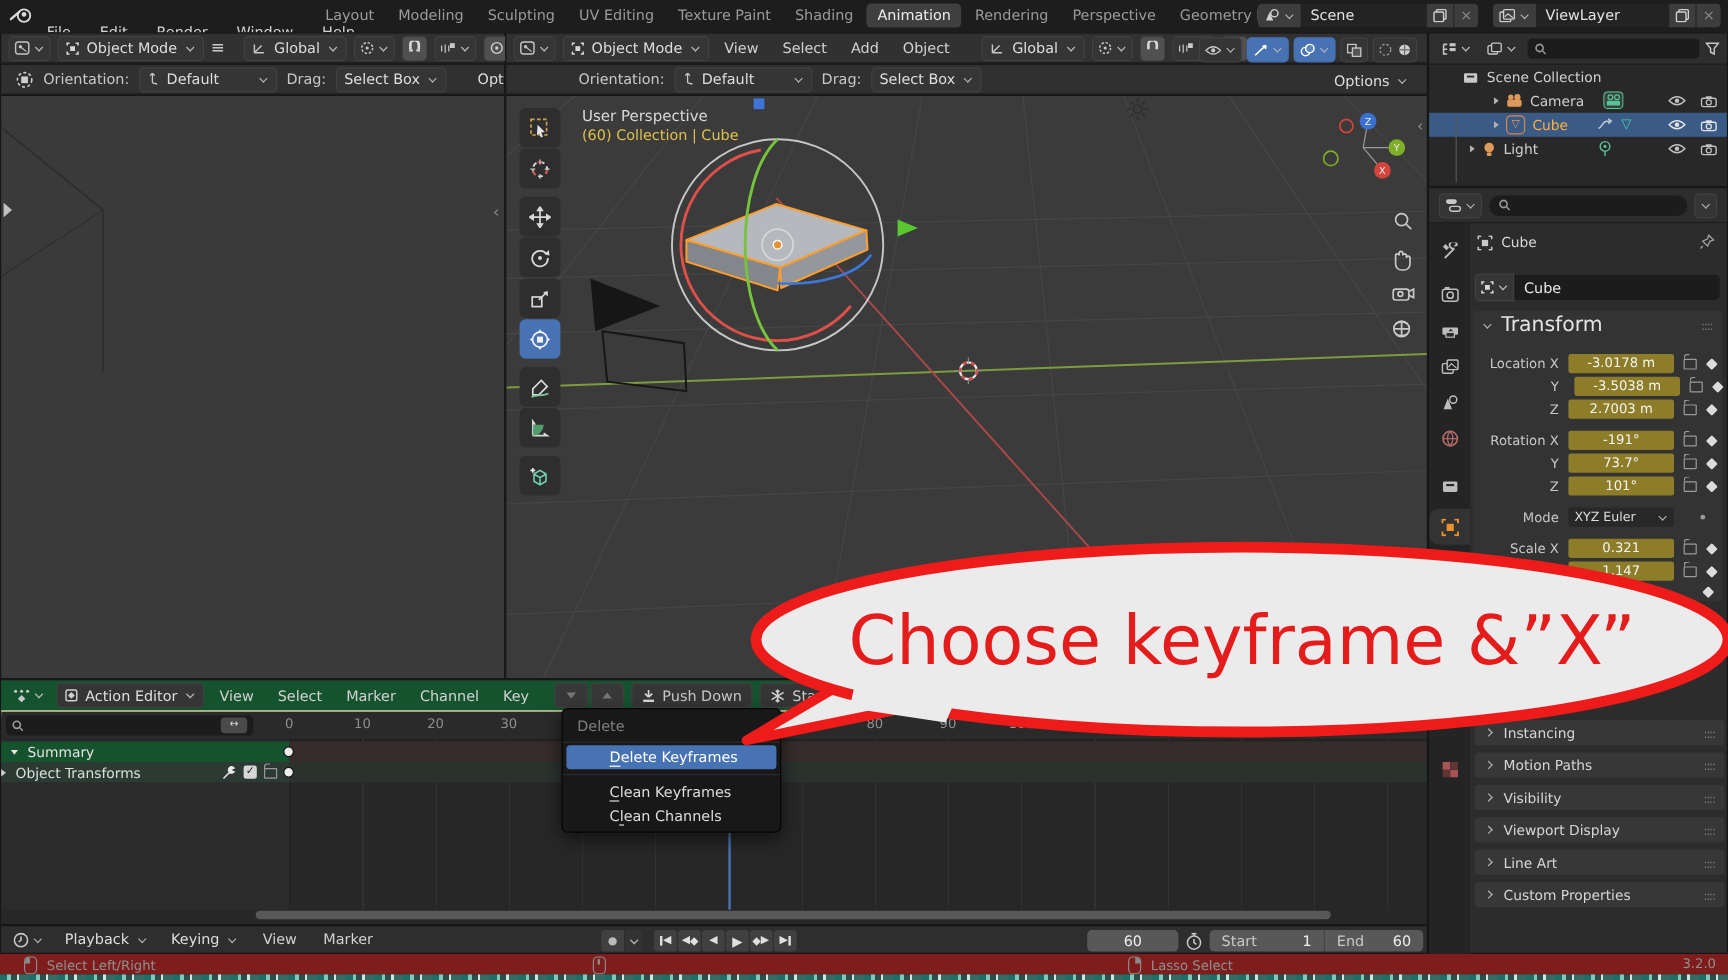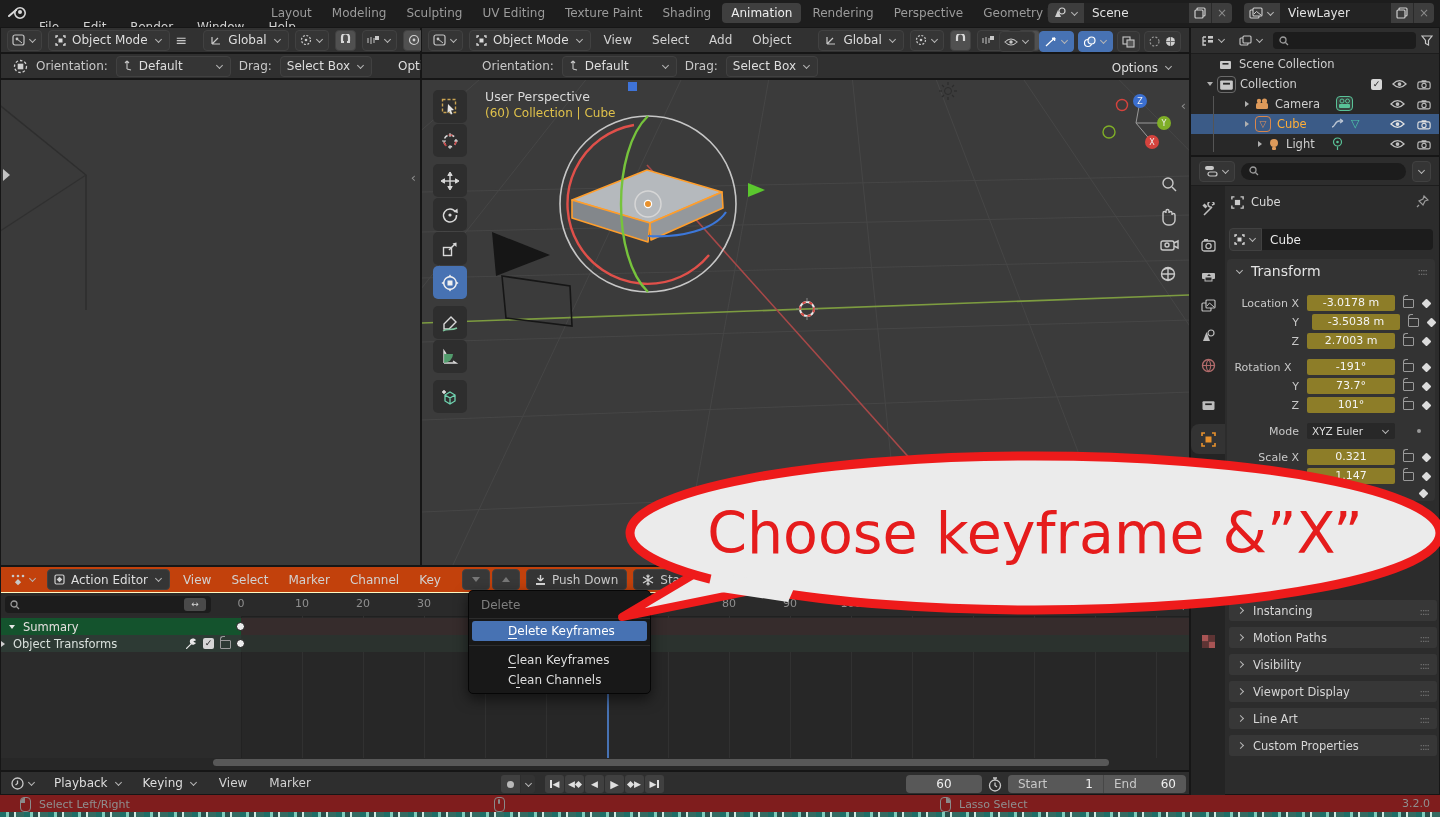--- a/index.html
+++ b/index.html
@@ -569,40 +569,20 @@
     </span>
   </div>
 
   <div class="orow" style="padding-left:28px;gap:7px">
     <svg width="13" height="11" viewBox="0 0 13 11">
         <rect x="1" y="2" width="11" height="8" rx="1" fill="#c8c8c8"></rect>
         <rect x="3.5" y="4" width="6" height="1.6" fill="#282828"></rect>
       </svg>
     <span>Scene Collection</span>
   </div>
-  <div class="orow" style="padding-left:16px;gap:6px;position:relative">
-    <span class="trid"></span>
-    <svg width="15" height="13" viewBox="0 0 13 11" style="outline:1px solid #6a6a6a;outline-offset:1px;border-radius:2px">
-        <rect x="1" y="2" width="11" height="8" rx="1" fill="#c8c8c8"></rect>
-        <rect x="3.5" y="4" width="6" height="1.6" fill="#282828"></rect>
-      </svg>
-    <span>Collection</span>
-    <span class="abs flex" style="right:8px;gap:10px">
-      <span class="cb"></span>
-      <svg width="15" height="10" viewBox="0 0 16 10">
-          <path d="M1 5 Q8 -2 15 5 Q8 12 1 5 Z" fill="none" stroke="#c0c0c0" stroke-width="1.3"></path>
-          <circle cx="8" cy="5" r="2" fill="#c0c0c0"></circle>
-        </svg>
-      <svg width="14" height="11" viewBox="0 0 16 12">
-          <rect x="1" y="3" width="14" height="8" rx="2" fill="none" stroke="#c0c0c0" stroke-width="1.3"></rect>
-          <circle cx="8" cy="7" r="2.4" fill="none" stroke="#c0c0c0" stroke-width="1.2"></circle>
-          <rect x="5" y="1" width="6" height="2" rx="1" fill="#c0c0c0"></rect>
-        </svg>
-    </span>
-  </div>
   <div class="orow" style="padding-left:54px;gap:6px;position:relative">
     <span class="tri"></span>
     <svg width="14" height="12" viewBox="0 0 14 12">
         <circle cx="4" cy="3" r="2.2" fill="#de9a5a"></circle>
         <circle cx="9.5" cy="3" r="2.6" fill="#de9a5a"></circle>
         <rect x="1" y="5" width="12" height="6" rx="1.5" fill="#de9a5a"></rect>
       </svg>
     <span>Camera</span>
     <span class="abs" style="left:145px;top:2px">
       <svg width="17" height="15" viewBox="0 0 17 15">
@@ -639,21 +619,21 @@
           <path d="M1 5 Q8 -2 15 5 Q8 12 1 5 Z" fill="none" stroke="#e2e2e2" stroke-width="1.3"></path>
           <circle cx="8" cy="5" r="2" fill="#e2e2e2"></circle>
         </svg>
       <svg width="14" height="11" viewBox="0 0 16 12">
           <rect x="1" y="3" width="14" height="8" rx="2" fill="none" stroke="#e2e2e2" st="" stroke-width="1.3"></rect>
           <circle cx="8" cy="7" r="2.4" fill="none" stroke="#e2e2e2" stroke-width="1.2"></circle>
           <rect x="5" y="1" width="6" height="2" rx="1" fill="#e2e2e2"></rect>
         </svg>
     </span>
   </div>
-  <div class="orow" style="padding-left:67px;gap:6px;position:relative">
+  <div class="orow" style="padding-left:34px;gap:6px;position:relative">
     <span class="tri"></span>
     <svg width="12" height="13" viewBox="0 0 12 13">
         <circle cx="6" cy="5" r="4" fill="#de9a5a"></circle>
         <rect x="4" y="9" width="4" height="3" rx="1" fill="#de9a5a"></rect>
       </svg>
     <span>Light</span>
     <span class="abs" style="left:140px;top:3px">
       <svg width="13" height="14" viewBox="0 0 13 14">
           <circle cx="6.5" cy="5" r="4" fill="none" stroke="#59c298" stroke-width="1.2"></circle>
           <circle cx="6.5" cy="5" r="1.3" fill="#59c298"></circle>
@@ -783,21 +763,21 @@
           <rect x="3.5" y="3.5" width="4" height="4" fill="#d8d8d8"></rect>
         </svg>
       <span class="chev"></span>
     </span>
     <span class="flex" style="flex:1;height:21px;background:#1c1c1c;border-radius:0 4px 4px 0;padding:0 8px;color:#e8e8e8;box-sizing:border-box">Cube</span>
   </div>
 
   <div class="abs" style="left:36px;top:102px;width:208px;height:242px;background:#333;border-radius:4px">
     <div class="flex" style="height:24px;padding:0 8px;gap:7px">
       <span class="chev"></span>
-      <span style="color:#e3e3e3;font-size:14px">Transform</span>
+      <span style="color:#e3e3e3;font-size:17px">Transform</span>
       <span class="dots" style="margin-left:auto"></span>
     </div>
   </div>
 
   <div class="abs flex" style="left:36px;top:138px;width:208px">
       <span class="lbl" style="width:72px;text-align:right;font-size:11px">Location X</span>
       <span class="kf" style="width:88px;margin-left:8px">-3.0178 m</span>
       <span class="lock" style="margin-left:8px;margin-top:0"></span>
       <span class="dia" style="margin-left:9px"></span>
     </div>
@@ -807,21 +787,21 @@
       <span class="lock" style="margin-left:8px;margin-top:0"></span>
       <span class="dia" style="margin-left:9px"></span>
     </div>
   <div class="abs flex" style="left:36px;top:176px;width:208px">
       <span class="lbl" style="width:72px;text-align:right;font-size:11px">Z</span>
       <span class="kf" style="width:88px;margin-left:8px">2.7003 m</span>
       <span class="lock" style="margin-left:8px;margin-top:0"></span>
       <span class="dia" style="margin-left:9px"></span>
     </div>
   <div class="abs flex" style="left:36px;top:202px;width:208px">
-      <span class="lbl" style="width:72px;text-align:center;font-size:11px">Rotation X</span>
+      <span class="lbl" style="width:72px;text-align:right;font-size:11px">Rotation X</span>
       <span class="kf" style="width:88px;margin-left:8px">-191°</span>
       <span class="lock" style="margin-left:8px;margin-top:0"></span>
       <span class="dia" style="margin-left:9px"></span>
     </div>
   <div class="abs flex" style="left:36px;top:221px;width:208px">
       <span class="lbl" style="width:72px;text-align:right;font-size:11px">Y</span>
       <span class="kf" style="width:88px;margin-left:8px">73.7°</span>
       <span class="lock" style="margin-left:8px;margin-top:0"></span>
       <span class="dia" style="margin-left:9px"></span>
     </div>
@@ -880,21 +860,21 @@
     </div>
   <div class="abs panelh" style="left:38px;top:578px;width:192px">
       <span class="chev r"></span>
       <span>Custom Properties</span>
       <span class="dots" style="margin-left:auto"></span>
     </div>
 </div>
 
 <div class="abs ed" style="left:0;top:566px;width:1190px;height:205px;background:#272727">
 
-  <div class="flex" style="height:25px;background:#c2410c;border-bottom:5px solid #fef9c3;gap:6px;padding:0 6px">
+  <div class="flex" style="height:25px;background:#14532d;border-bottom:5px solid #fef9c3;gap:6px;padding:0 6px">
     <span class="hbtn" style="background:transparent;border:none">
       <svg width="14" height="12" viewBox="0 0 14 12">
           <circle cx="2" cy="2" r="1.3" fill="#c8c8c8"></circle>
           <circle cx="7" cy="2" r="1.3" fill="#c8c8c8"></circle>
           <circle cx="12" cy="2" r="1.3" fill="#c8c8c8"></circle>
           <rect x="4.8" y="6" width="4.4" height="4.4" transform="rotate(45 7 8.2)" fill="#c8c8c8"></rect>
         </svg>
       <span class="chev"></span>
     </span>
     <span class="drop">

